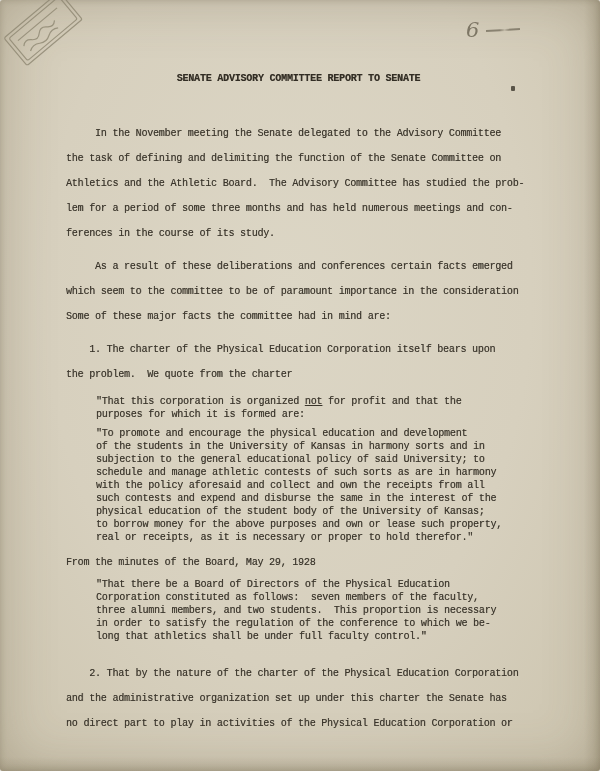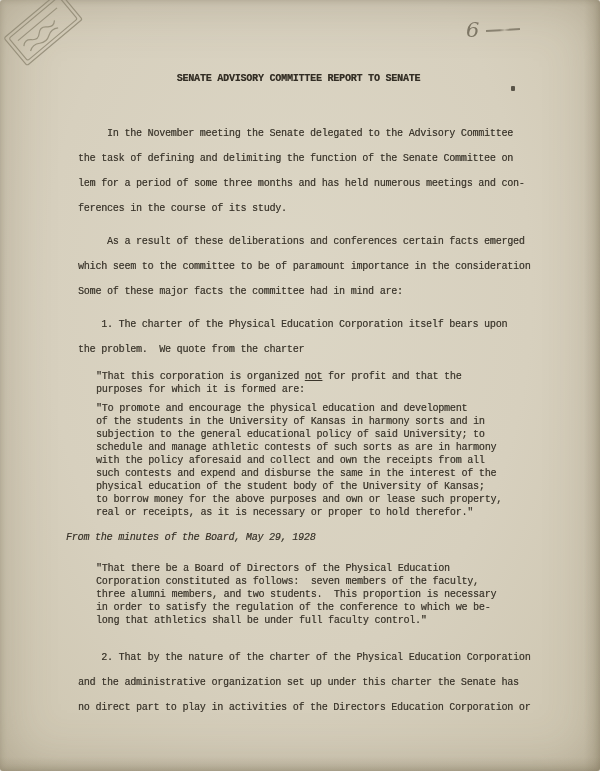--- a/index.html
+++ b/index.html
@@ -75,24 +75,24 @@
   .title {
     text-align: center;
     font-weight: bold;
     line-height: 25px;
     margin-bottom: 30px;
     white-space: pre;
     color: #322d24;
   }
   .line { white-space: pre; }
   .block { margin: 0 0 9px 0; }
-  .block.paragraph .line { line-height: 25px; margin-left: 12px; }
+  .block.paragraph .line { line-height: 25px; }
   .block.paragraph { margin-bottom: 8px; }
   .block.flush .line { line-height: 25px; }
-  .block.flush { margin-bottom: 12px; font-style: italic; }
+  .block.flush { margin-bottom: 3px; }
   .block.quote { margin-left: 30px; margin-bottom: 6px; }
   .block.quote .line { line-height: 13px; }
   .block.quote.wide-gap { margin-bottom: 18px; }
   .u { text-decoration: underline; }
 </style>
 </head>
 <body>
 
 <div class="scan">
 
@@ -112,20 +112,21 @@
   </div>
 
   <div class="speck"></div>
 
   <div class="doc">
     <div class="title">SENATE ADVISORY COMMITTEE REPORT TO SENATE</div>
     <div>
         <div class="block paragraph">
           <div class="line">     In the November meeting the Senate delegated to the Advisory Committee</div>
           <div class="line">the task of defining and delimiting the function of the Senate Committee on</div>
+          <div class="line">Athletics and the Athletic Board.  The Advisory Committee has studied the prob-</div>
           <div class="line">lem for a period of some three months and has held numerous meetings and con-</div>
           <div class="line">ferences in the course of its study.</div>
         </div>
         <div class="block paragraph">
           <div class="line">     As a result of these deliberations and conferences certain facts emerged</div>
           <div class="line">which seem to the committee to be of paramount importance in the consideration</div>
           <div class="line">Some of these major facts the committee had in mind are:</div>
         </div>
         <div class="block paragraph">
           <div class="line">    1. The charter of the Physical Education Corporation itself bears upon</div>
@@ -152,20 +153,20 @@
         <div class="block quote wide-gap">
           <div class="line">"That there be a Board of Directors of the Physical Education</div>
           <div class="line">Corporation constituted as follows:  seven members of the faculty,</div>
           <div class="line">three alumni members, and two students.  This proportion is necessary</div>
           <div class="line">in order to satisfy the regulation of the conference to which we be-</div>
           <div class="line">long that athletics shall be under full faculty control."</div>
         </div>
         <div class="block paragraph">
           <div class="line">    2. That by the nature of the charter of the Physical Education Corporation</div>
           <div class="line">and the administrative organization set up under this charter the Senate has</div>
-          <div class="line">no direct part to play in activities of the Directors Education Corporation or</div>
+          <div class="line">no direct part to play in activities of the Physical Education Corporation or</div>
         </div>
       </div>
   </div>
 
   <div class="edge right"></div>
   <div class="edge bottom"></div>
 </div>
 
 </body></html>

